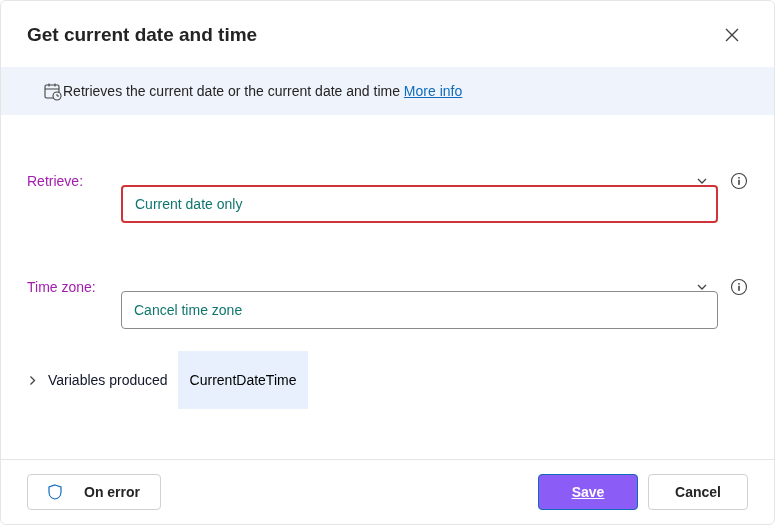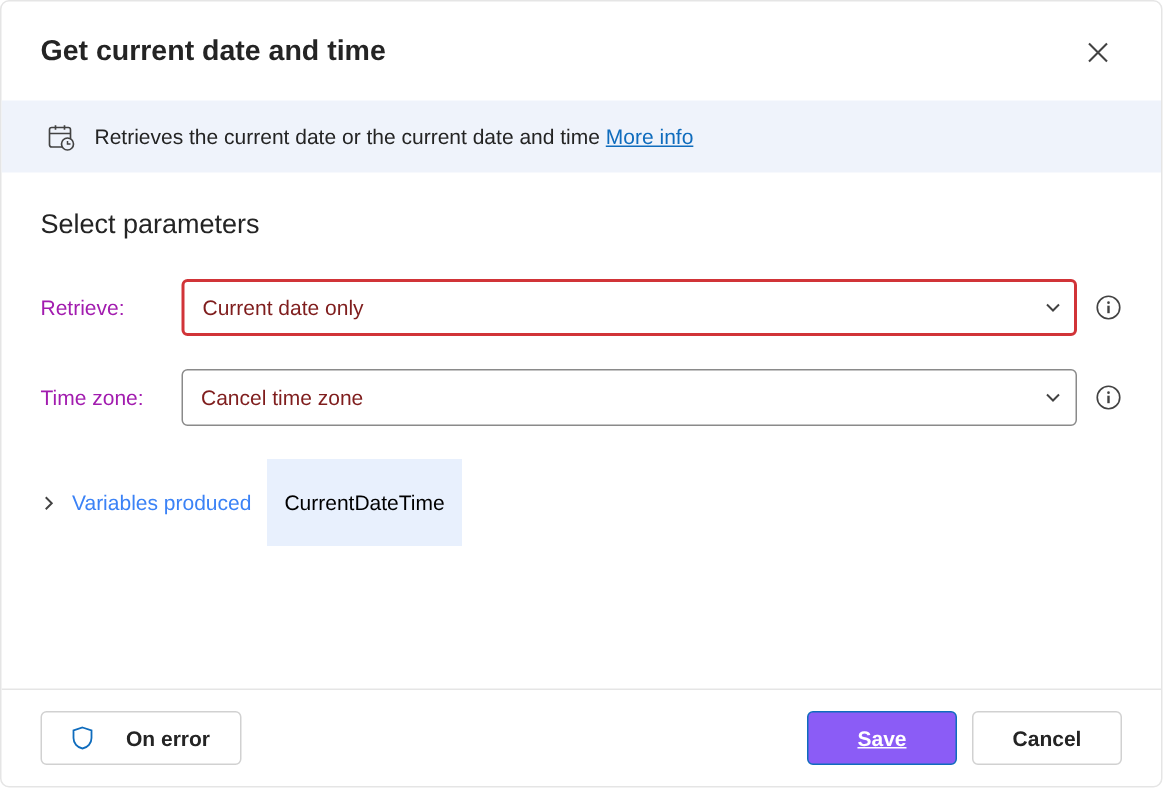--- a/index.html
+++ b/index.html
@@ -29,24 +29,23 @@
     width: 32px;
     height: 32px;
     display: flex;
     align-items: center;
     justify-content: center;
     cursor: pointer;
     color: #424242;
   }
   .info-bar {
     background: #eff3fb;
-    padding: 14px 30px;
-    display: flex;
-    align-items: center;
-    gap: 12px;
+    padding: 14px 42px;
+    display: flex;
+    align-items: center;
     font-size: 14px;
     color: #242424;
   }
   .info-bar .cal-icon {
     flex-shrink: 0;
     color: #424242;
   }
   .info-bar a {
     color: #0f6cbd;
     text-decoration: underline;
@@ -79,25 +78,26 @@
     flex: 1;
     position: relative;
   }
   .select {
     width: 100%;
     height: 38px;
     border: 1px solid #8a8a8a;
     border-radius: 4px;
     padding: 0 42px 0 12px;
     font-size: 14px;
-    color: #7f1d1d;
+    color: #0f766e;
     display: flex;
     align-items: center;
     cursor: pointer;
     background: #fff;
+    margin-top: 46px;
   }
   .select.highlighted {
     border: 2.5px solid #d13438;
   }
   .chevron {
     position: absolute;
     right: 10px;
     top: 50%;
     transform: translateY(-50%);
     pointer-events: none;
@@ -115,21 +115,21 @@
     align-items: center;
     gap: 10px;
     margin-top: 10px;
   }
   .chev-right {
     color: #424242;
     cursor: pointer;
   }
   .vars-label {
     font-size: 14px;
-    color: #3b82f6;
+    color: #0f172a;
   }
   .var-chip {
     background: #e8f0fd;
     color: #000000;
     font-size: 14px;
     padding: 21px 12px;
     border-radius: 0;
   }
   .footer {
     border-top: 1px solid #e5e5e5;
@@ -183,21 +183,20 @@
     <line x1="12" y1="2.5" x2="12" y2="5.5" stroke="currentColor" stroke-width="1.1"></line>
     <circle cx="14" cy="15" r="4" fill="#eff3fb" stroke="currentColor" stroke-width="1.1"></circle>
     <path d="M14 13 V15 H16" stroke="currentColor" stroke-width="1" fill="none"></path>
   </svg>
   <span>
     <span>Retrieves the current date or the current date and time </span><a>More info</a>
   </span>
 </div>
 
 <div class="content">
-  <div class="section-title">Select parameters</div>
 
   <div class="form-row">
     <div class="form-label">Retrieve:</div>
     <div class="select-wrap">
       <div class="select highlighted">
         <span>Current date only</span>
       </div>
       <svg class="chevron" width="12" height="12" viewBox="0 0 12 12">
           <path d="M2 4 L6 8 L10 4" stroke="currentColor" stroke-width="1.3" fill="none"></path>
         </svg>

